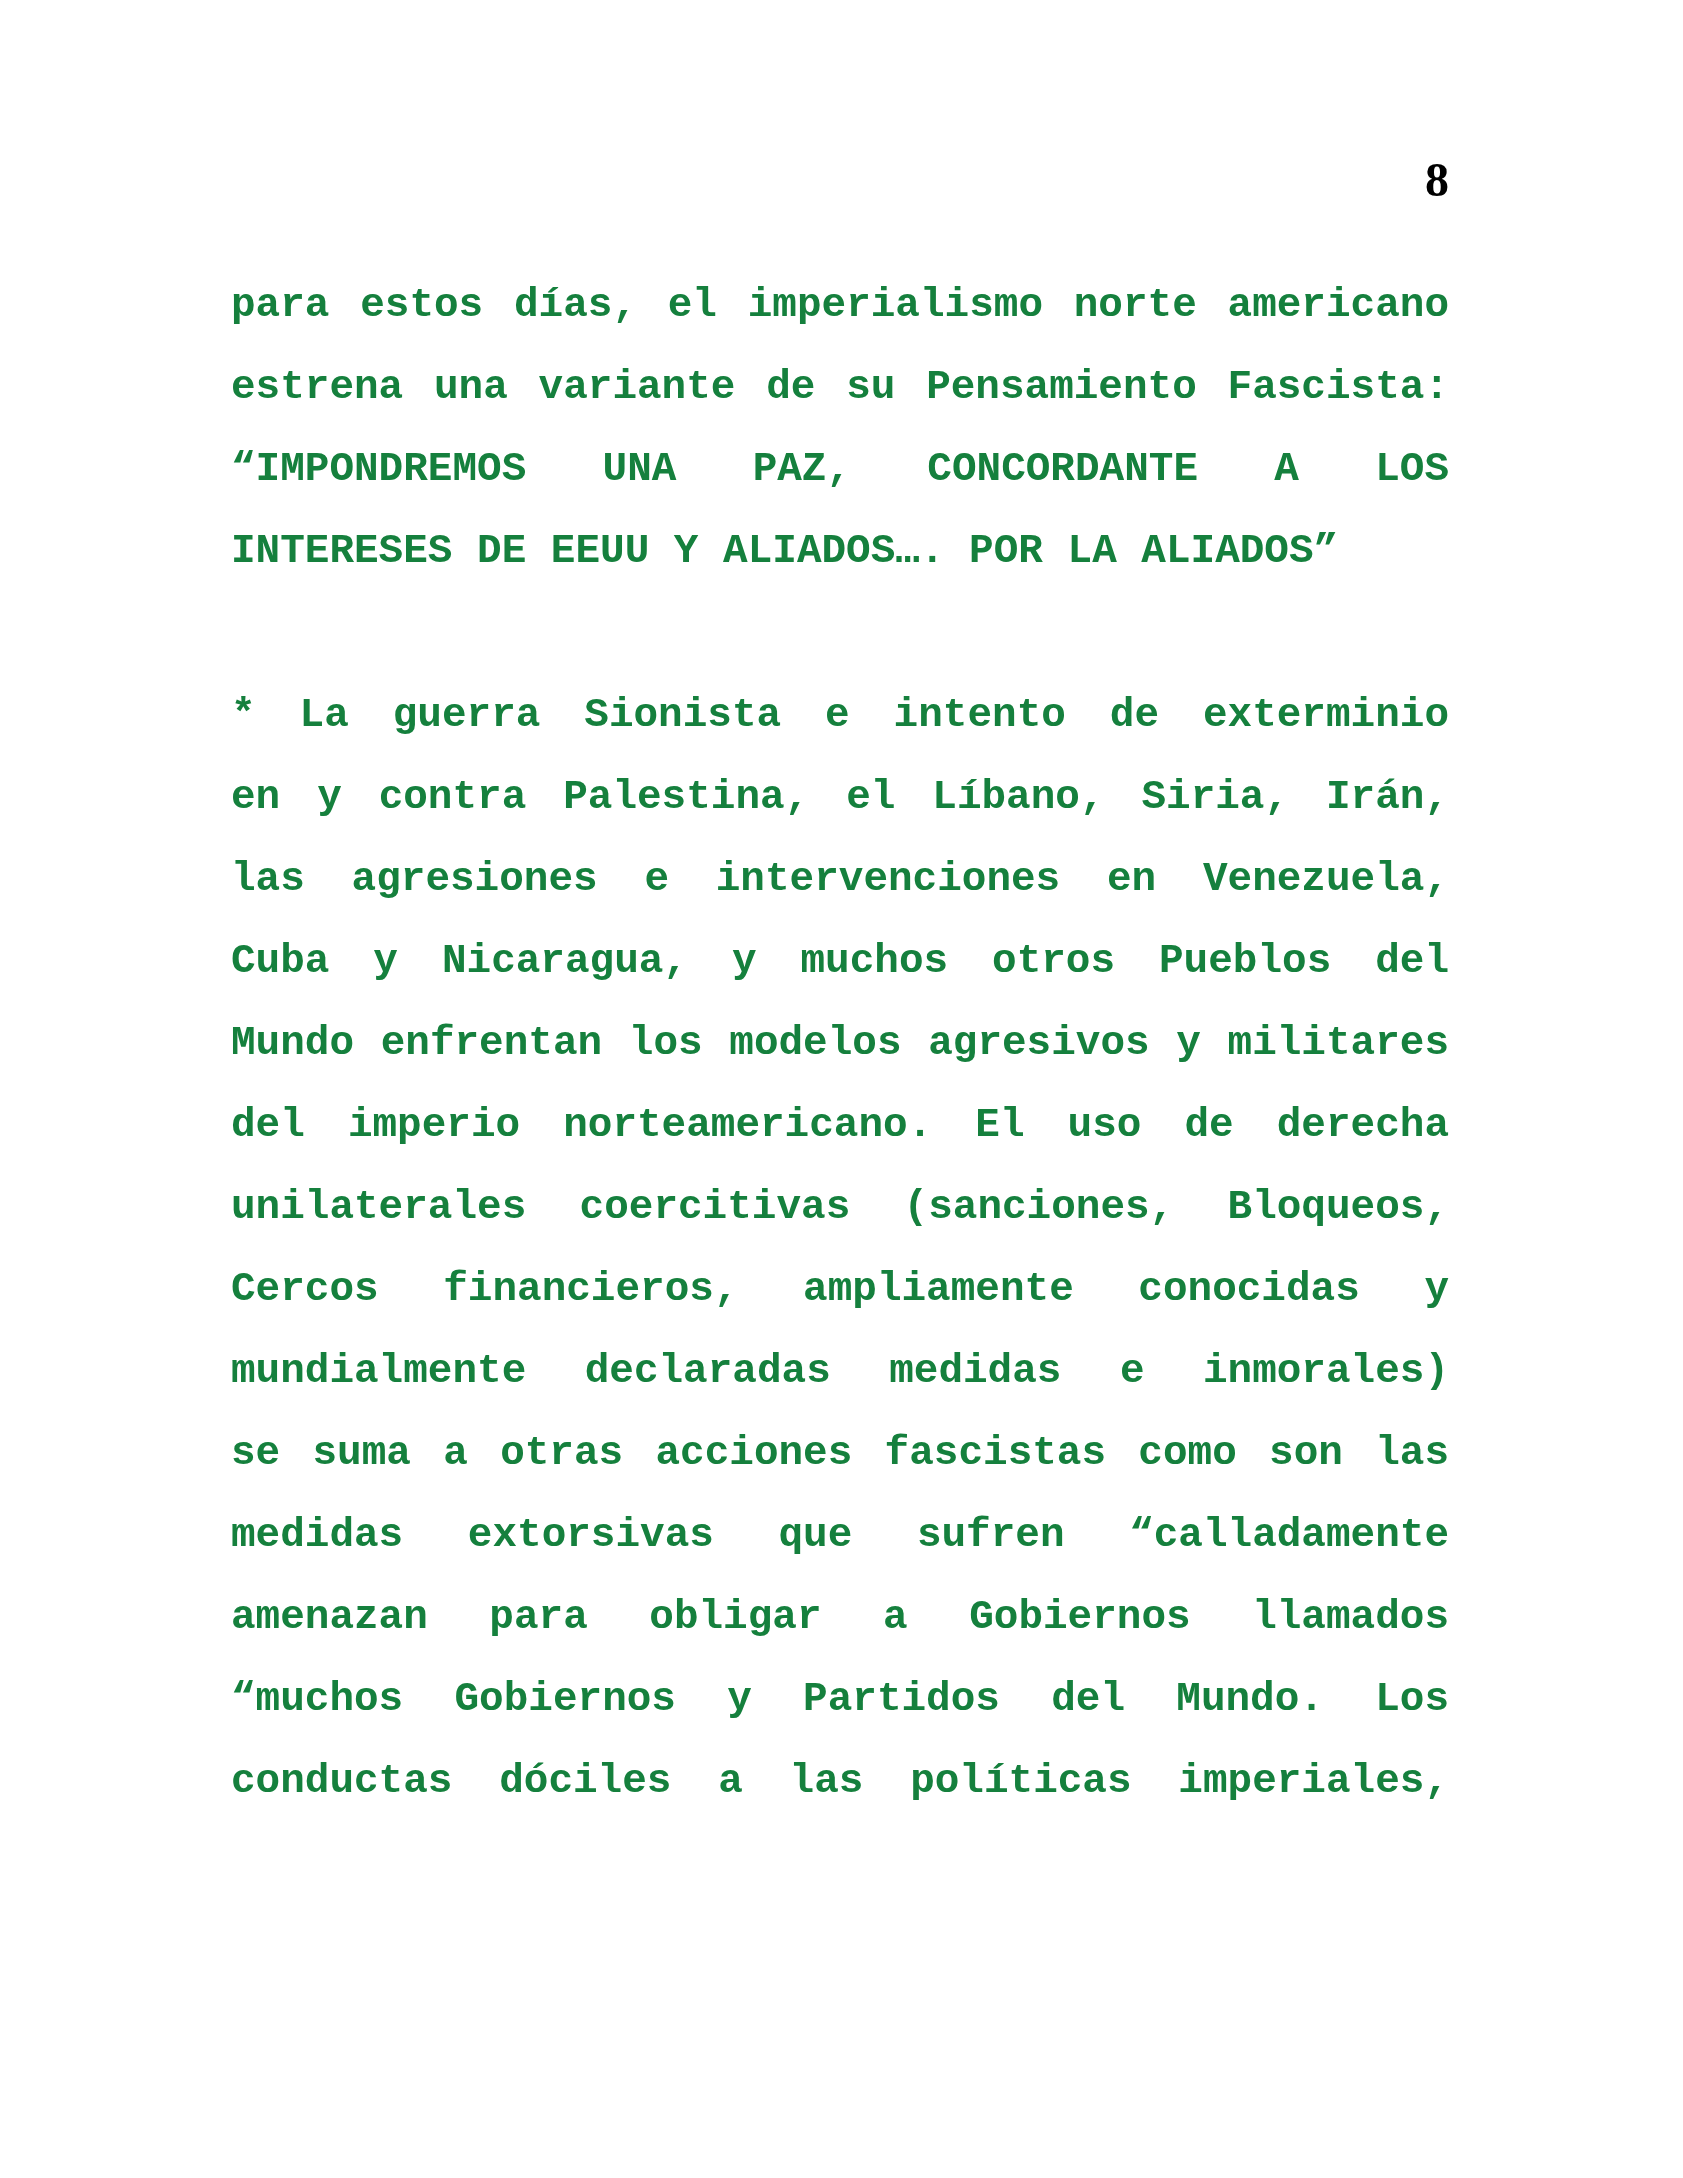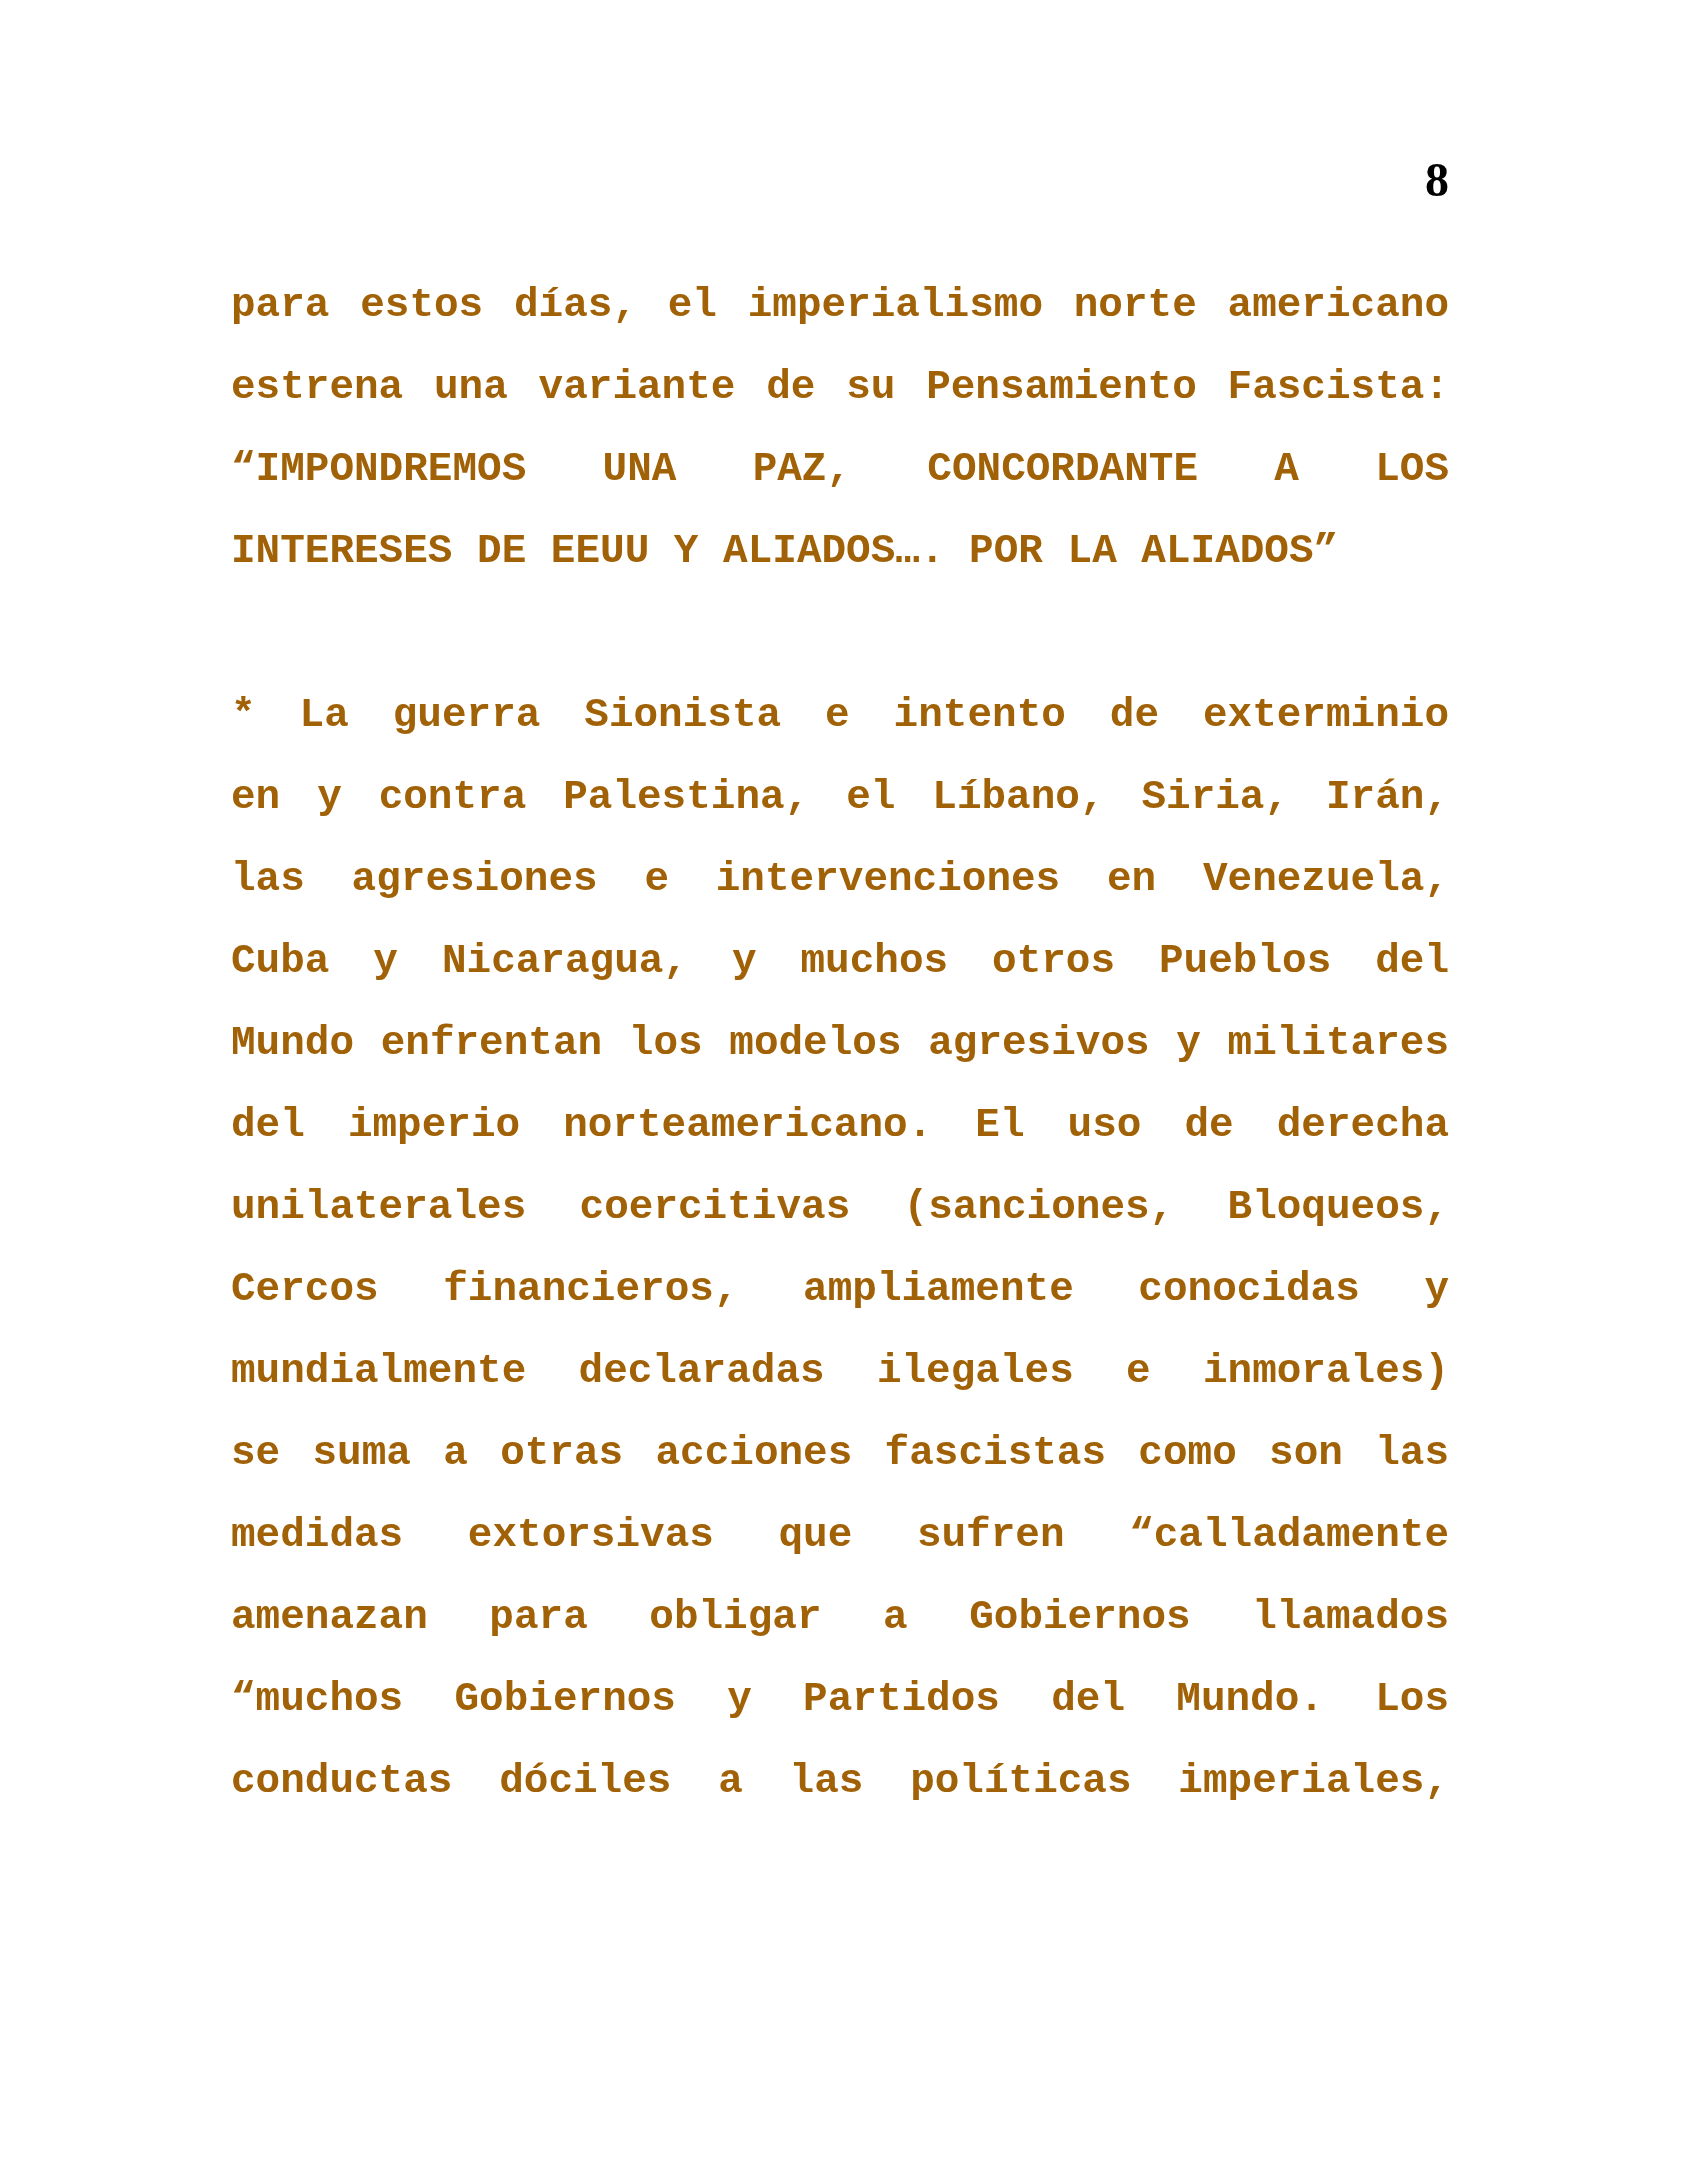--- a/index.html
+++ b/index.html
@@ -32,21 +32,21 @@
     color: #000000;
   }
   .text-column {
     position: absolute;
     left: 231px;
     top: 264px;
     width: 1218px;
     font-family: "Liberation Mono", "DejaVu Sans Mono", monospace;
     font-weight: 700;
     font-size: 41px;
-    color: #a16207;
+    color: #15803d;
   }
   .tline {
     height: 82px;
     line-height: 82px;
     text-align: justify;
     text-align-last: justify;
     word-spacing: normal;
   }
   
   .tline.para-end {
@@ -70,21 +70,21 @@
     <div class="tline">“IMPONDREMOS UNA PAZ, CONCORDANTE A LOS</div>
     <div class="tline para-end">INTERESES DE EEUU Y ALIADOS…. POR LA ALIADOS”</div>
     <div class="tline para-start">* La guerra Sionista e intento de exterminio</div>
     <div class="tline">en y contra Palestina, el Líbano, Siria, Irán,</div>
     <div class="tline">las agresiones e intervenciones en Venezuela,</div>
     <div class="tline">Cuba y Nicaragua, y muchos otros Pueblos del</div>
     <div class="tline">Mundo enfrentan los modelos agresivos y militares</div>
     <div class="tline">del imperio norteamericano. El uso de derecha</div>
     <div class="tline">unilaterales coercitivas (sanciones, Bloqueos,</div>
     <div class="tline">Cercos financieros, ampliamente conocidas y</div>
-    <div class="tline">mundialmente declaradas ilegales e inmorales)</div>
+    <div class="tline">mundialmente declaradas medidas e inmorales)</div>
     <div class="tline">se suma a otras acciones fascistas como son las</div>
     <div class="tline">medidas extorsivas que sufren “calladamente</div>
     <div class="tline">amenazan para obligar a Gobiernos llamados</div>
     <div class="tline">“muchos Gobiernos y Partidos del Mundo. Los</div>
     <div class="tline">conductas dóciles a las políticas imperiales,</div>
   </div>
 
 </div>
 
 

